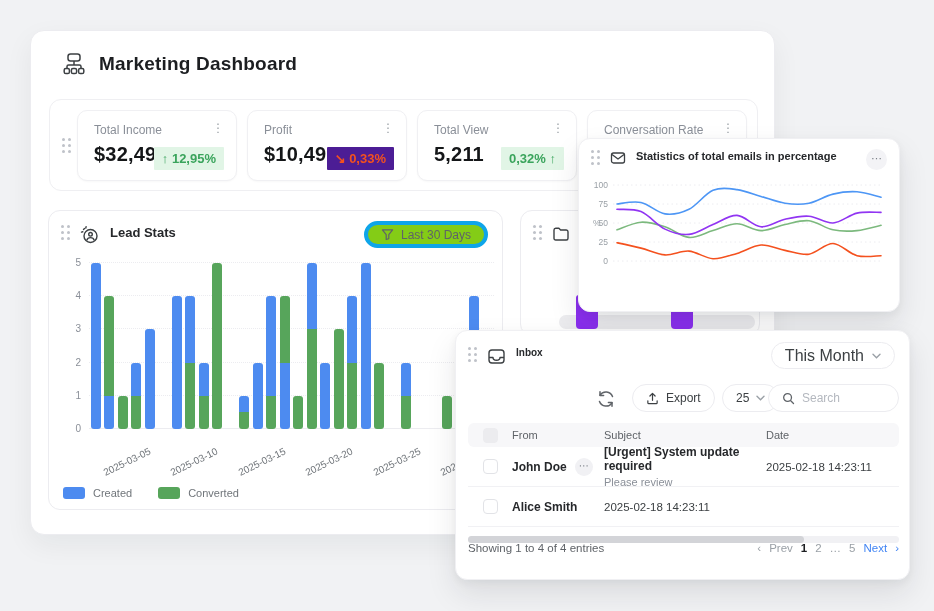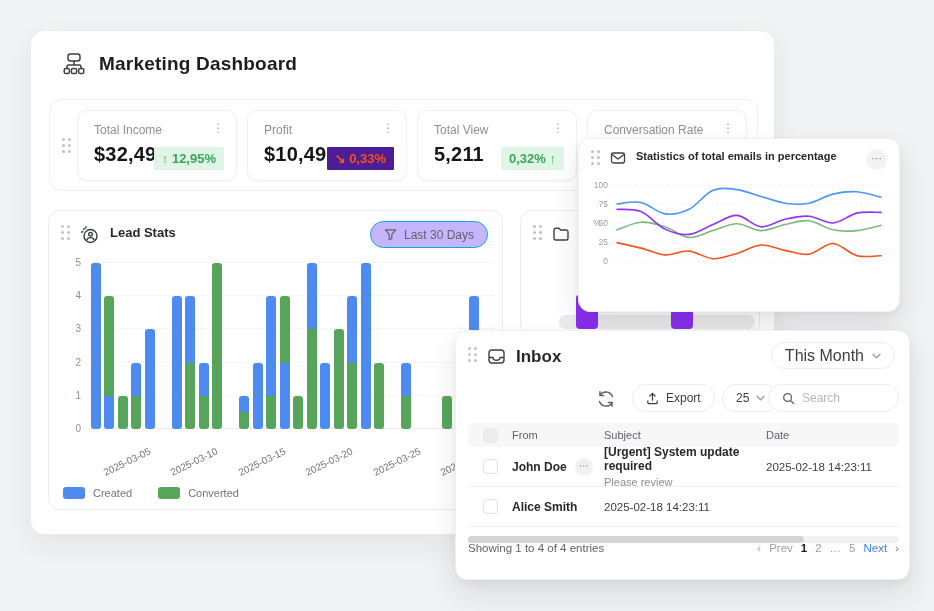--- a/index.html
+++ b/index.html
@@ -23,21 +23,21 @@
 .stat-value{position:absolute;left:16px;top:32px;font-size:20px;font-weight:700;color:#141618;letter-spacing:.2px}
 .badge{position:absolute;right:12px;top:36px;font-size:13px;font-weight:700;padding:4px 8px;border-radius:1px}
 .badge.up{background:#e1f5e6;color:#3aa45c}
 .badge.down{background:#4c1d95;color:#f4511e}
 .badge:empty{display:none}
 
 .w-header{position:absolute;left:12px;top:14px;display:flex;align-items:flex-start;gap:10px}
 .w-title{font-size:13px;font-weight:700;color:#26282b}
 
 #lead-card{left:48px;top:210px;width:455px;height:300px;border-radius:12px}
-#lead-filter{position:absolute;right:14px;top:10px;height:27px;display:flex;align-items:center;gap:7px;padding:0 13px;border:1px solid #0ea5e9;border-radius:15px;font-size:12px;color:#5f6368;background:#c4b5fd;cursor:pointer}
+#lead-filter{position:absolute;right:14px;top:10px;height:27px;display:flex;align-items:center;gap:7px;padding:0 13px;border:4px solid #0ea5e9;border-radius:15px;font-size:12px;color:#5f6368;background:#84cc16;cursor:pointer}
 #lead-plot{position:absolute;left:40px;top:52px;width:405px;height:166px}
 .gridline{position:absolute;left:0;width:100%;height:0;border-top:1px dotted #ececf0}
 .ylab{position:absolute;width:20px;text-align:right;font-size:10px;color:#8a8f98}
 .bar-seg{position:absolute;width:10px}
 .xlab{position:absolute;font-size:10px;color:#70757a;white-space:nowrap;transform:translateX(-100%) rotate(-26deg);transform-origin:100% 50%}
 #lead-legend{position:absolute;left:14px;top:276px;display:flex;gap:26px;align-items:center}
 .lg-item{display:flex;align-items:center;gap:8px;font-size:11px;color:#70757a}
 .lg-swatch{width:22px;height:12px;border-radius:3px}
 
 #fo-card{left:520px;top:210px;width:240px;height:126px;border-radius:12px;overflow:hidden}
@@ -302,21 +302,21 @@
         <i></i>
         <i></i>
         <i></i>
       </span>
     <span>
       <svg width="19" height="19" viewBox="0 0 19 19" fill="none" stroke="#3c4043" stroke-width="1.4" stroke-linejoin="round">
         <rect x="2" y="3" width="15" height="13" rx="3"></rect>
         <path d="M2 10.5h4c0 1.6 1.5 2.7 3.5 2.7s3.5-1.1 3.5-2.7h4"></path>
       </svg>
     </span>
-    <span class="w-title" style="font-size:17px">Inbox</span>
+    <span class="w-title" style="font-size:10px">Inbox</span>
   </div>
   <div id="inbox-period">
     <span>This Month</span>
     <span>
       <svg width="9" height="6" viewBox="0 0 9 6" fill="none" stroke="#9aa0a6" stroke-width="1.4" stroke-linecap="round">
           <path d="M1 1.3l3.5 3.4L8 1.3"></path>
         </svg>
     </span>
   </div>
 

